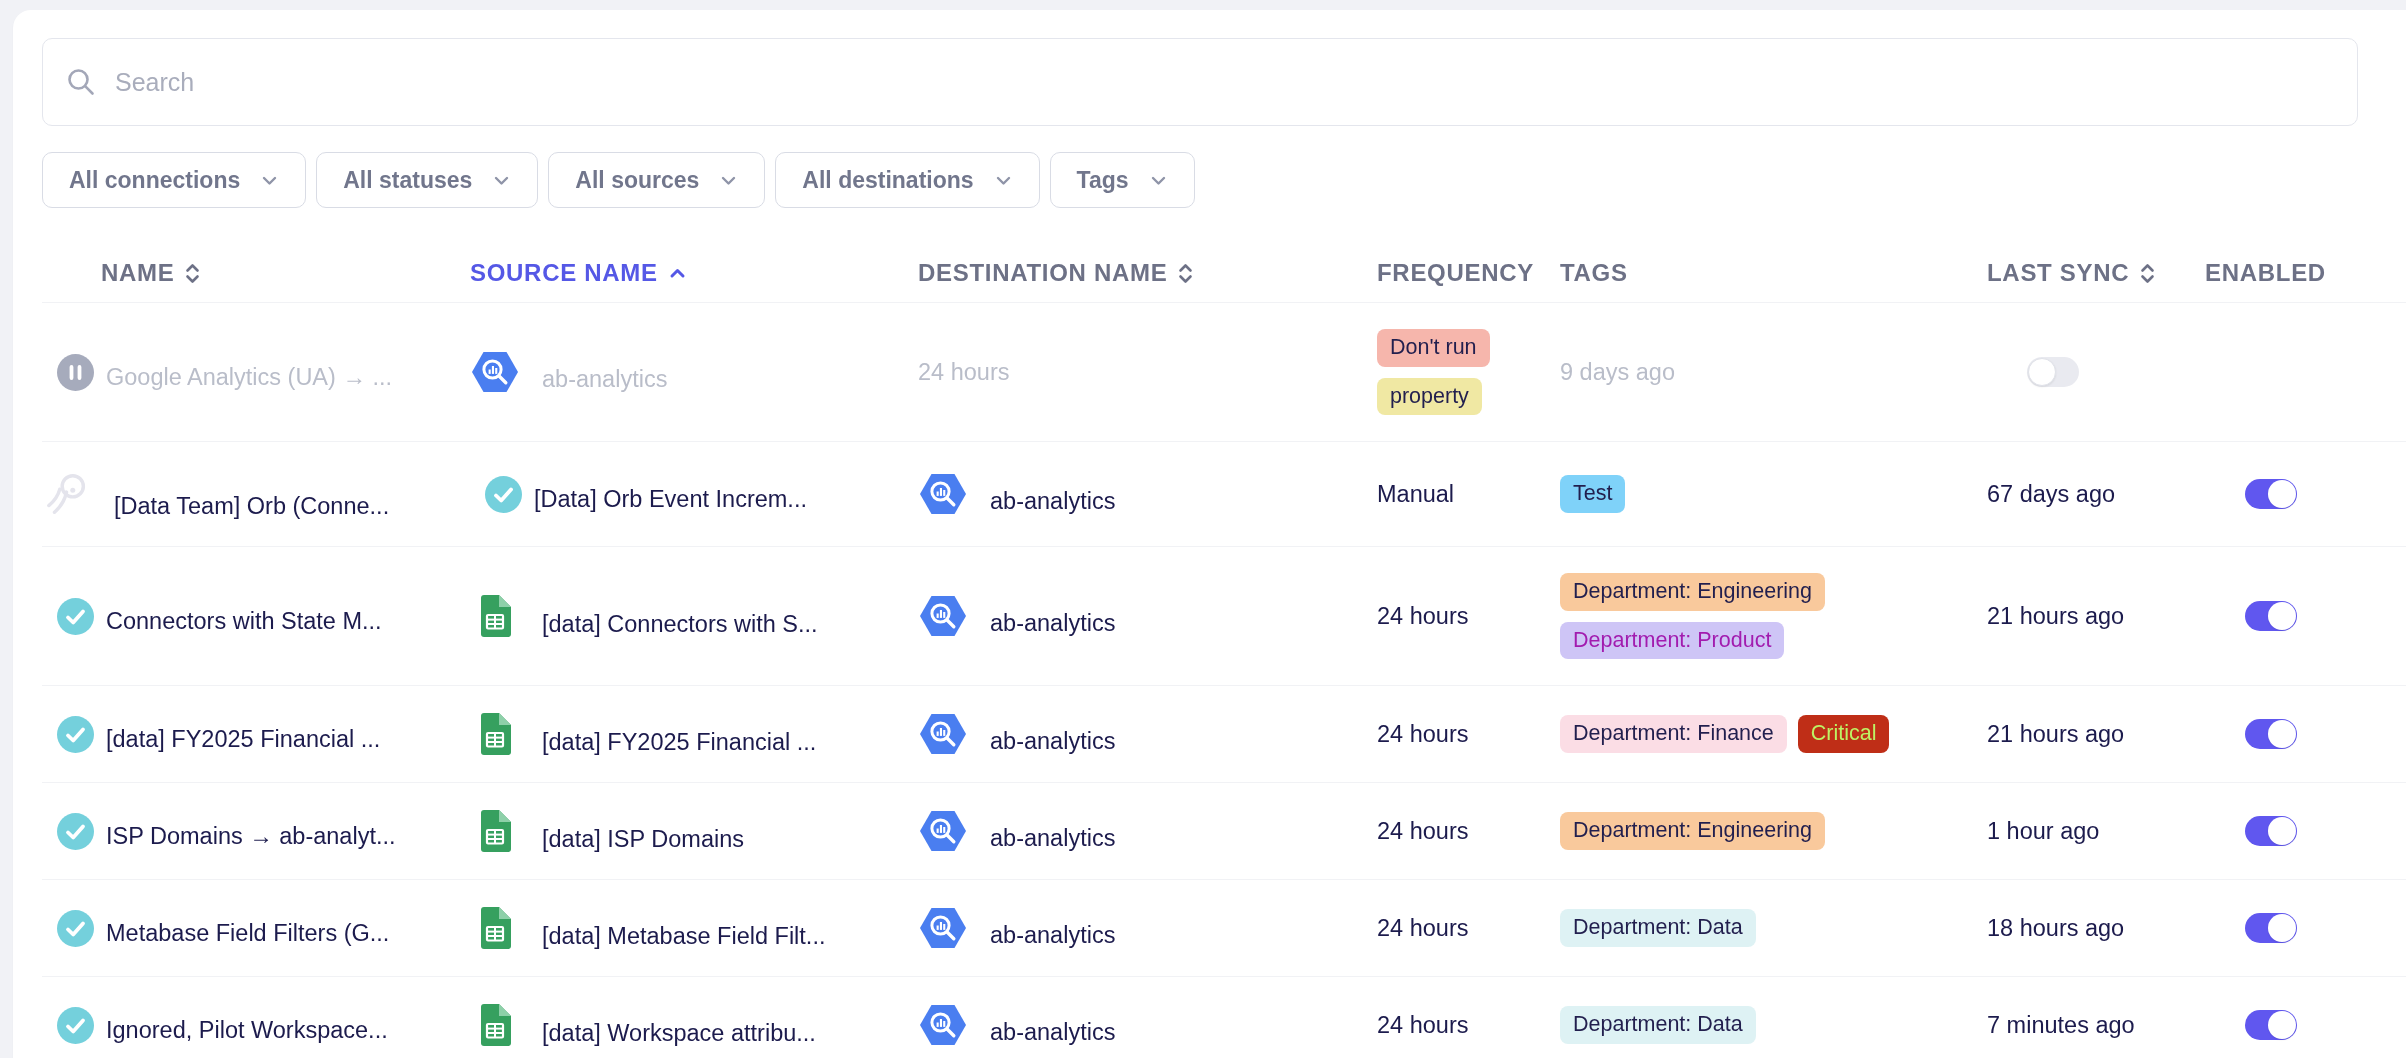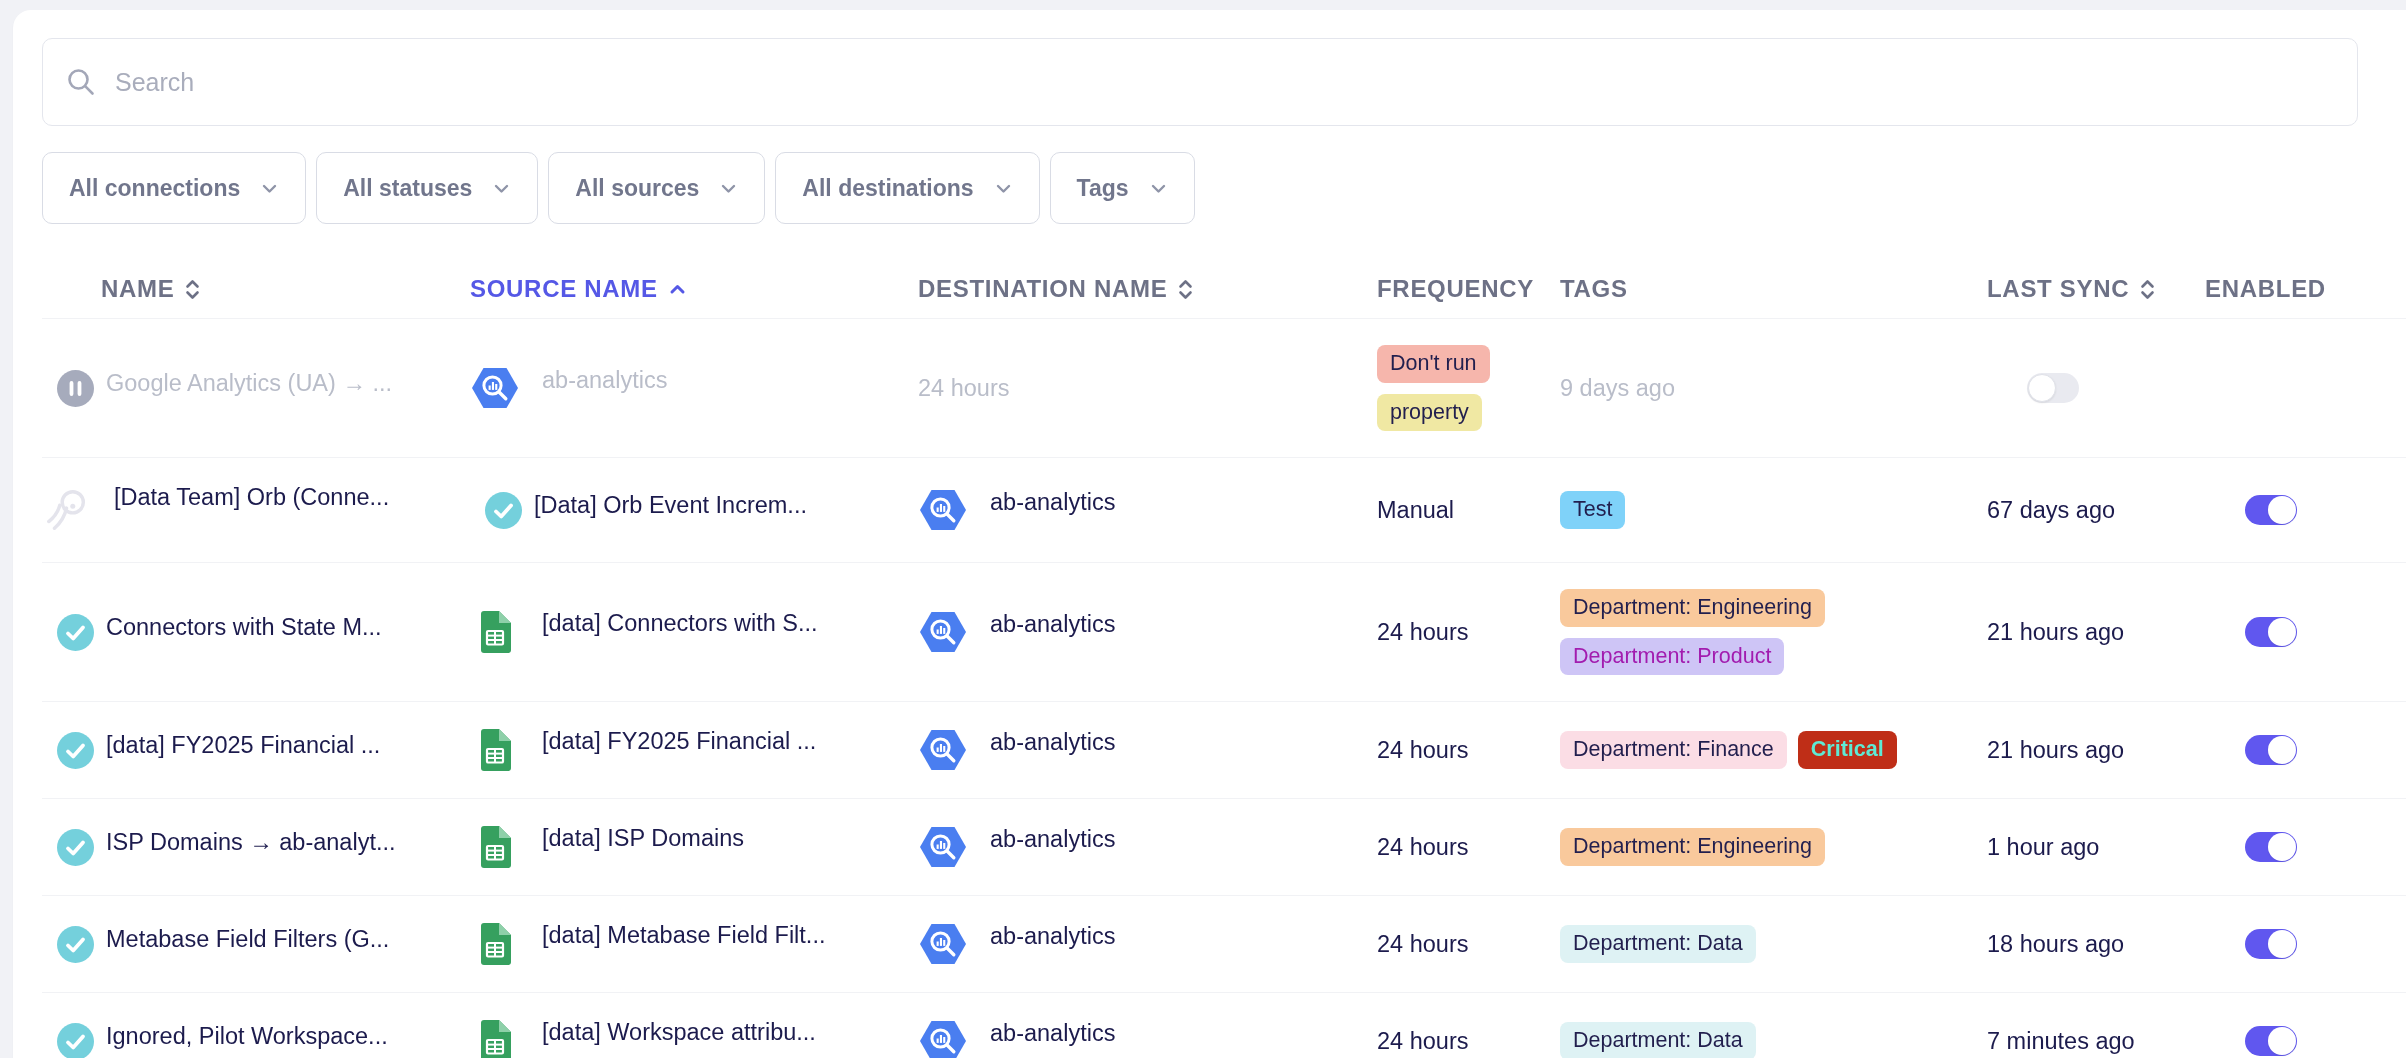--- a/index.html
+++ b/index.html
@@ -10,35 +10,35 @@
 
   
   .search-wrap{width:2316px;height:88px;border:1px solid #e4e6ed;border-radius:10px;display:flex;align-items:center;
                padding:0 22px;background:#fff}
   .search-wrap svg{flex:0 0 auto;margin-right:18px}
   .search-input{border:none;outline:none;flex:1;font-size:25px;font-family:"Liberation Sans",sans-serif;color:#3c3f55;background:transparent}
   .search-input::placeholder{color:#a9adbc}
 
   
   .filters{display:flex;gap:10px;margin-top:26px}
-  .filter-btn{display:inline-flex;align-items:center;gap:20px;height:72px;padding:0 26px;background:#fff;
+  .filter-btn{display:inline-flex;align-items:center;gap:20px;height:56px;padding:0 26px;background:#fff;
               border:1px solid #d9dce5;border-radius:10px;font-size:23px;font-weight:700;color:#71768c;
               font-family:"Liberation Sans",sans-serif;cursor:pointer}
 
   
   .grid{display:grid;grid-template-columns:428px 448px 459px 183px 427px 218px 1fr;align-items:center;width:2364px}
   .thead{margin-top:36px;height:58px}
   .th{display:flex;align-items:center;gap:10px;font-size:24px;font-weight:700;letter-spacing:.7px;color:#6d7186;cursor:pointer}
   .th.first{padding-left:59px}
   .th.sorted{color:#5558e6}
 
   
   .row{border-top:1px solid #f1f2f5;min-height:92px;padding:26px 0;cursor:pointer}
   .tbody{border-bottom:1px solid #f1f2f5}
-  .cell{display:flex;align-items:flex-start}
+  .cell{display:flex;align-items:flex-end}
   .name-cell{padding-left:15px;gap:12px}
   .src-cell,.dst-cell{gap:22px}
   .conn-icon{width:50px;display:inline-flex;justify-content:center;align-items:center;flex:0 0 auto}
   .nm{font-size:23.5px;color:#1c1b4d;font-weight:500;white-space:nowrap}
   .freq,.sync{font-size:23.5px;color:#1c1b4d}
   .muted .nm,.muted .freq,.muted .sync{color:#b9bdc9}
   .st-icon{display:inline-flex;flex:0 0 auto}
 
   
   .tags{flex-wrap:wrap;gap:11px;max-width:350px;display:flex;align-items:center}
@@ -324,21 +324,21 @@
           <rect x="24.2" y="17" width="2.1" height="5.9" fill="#fff"></rect>
           <line x1="28.3" y1="25.3" x2="34.8" y2="31.8" stroke="#fff" stroke-width="3.4" stroke-linecap="round"></line>
         </svg>
       </span>
       <span class="nm">ab-analytics</span>
     </div>
 
     <div class="cell freq">24 hours</div>
     <div class="cell tags">
           <span class="tag" style="background: rgb(251, 221, 229); color: rgb(34, 31, 78);">Department: Finance</span>
-          <span class="tag" style="background: rgb(191, 46, 23); color: #5eead4; font-weight: bold;">Critical</span>
+          <span class="tag" style="background: rgb(191, 46, 23); color: #bef264;">Critical</span>
         </div>
     <div class="cell sync">21 hours ago</div>
 
     <div class="cell toggle-cell">
       <span class="toggle on">
             <span class="knob"></span>
           </span>
     </div>
   </div>
 

